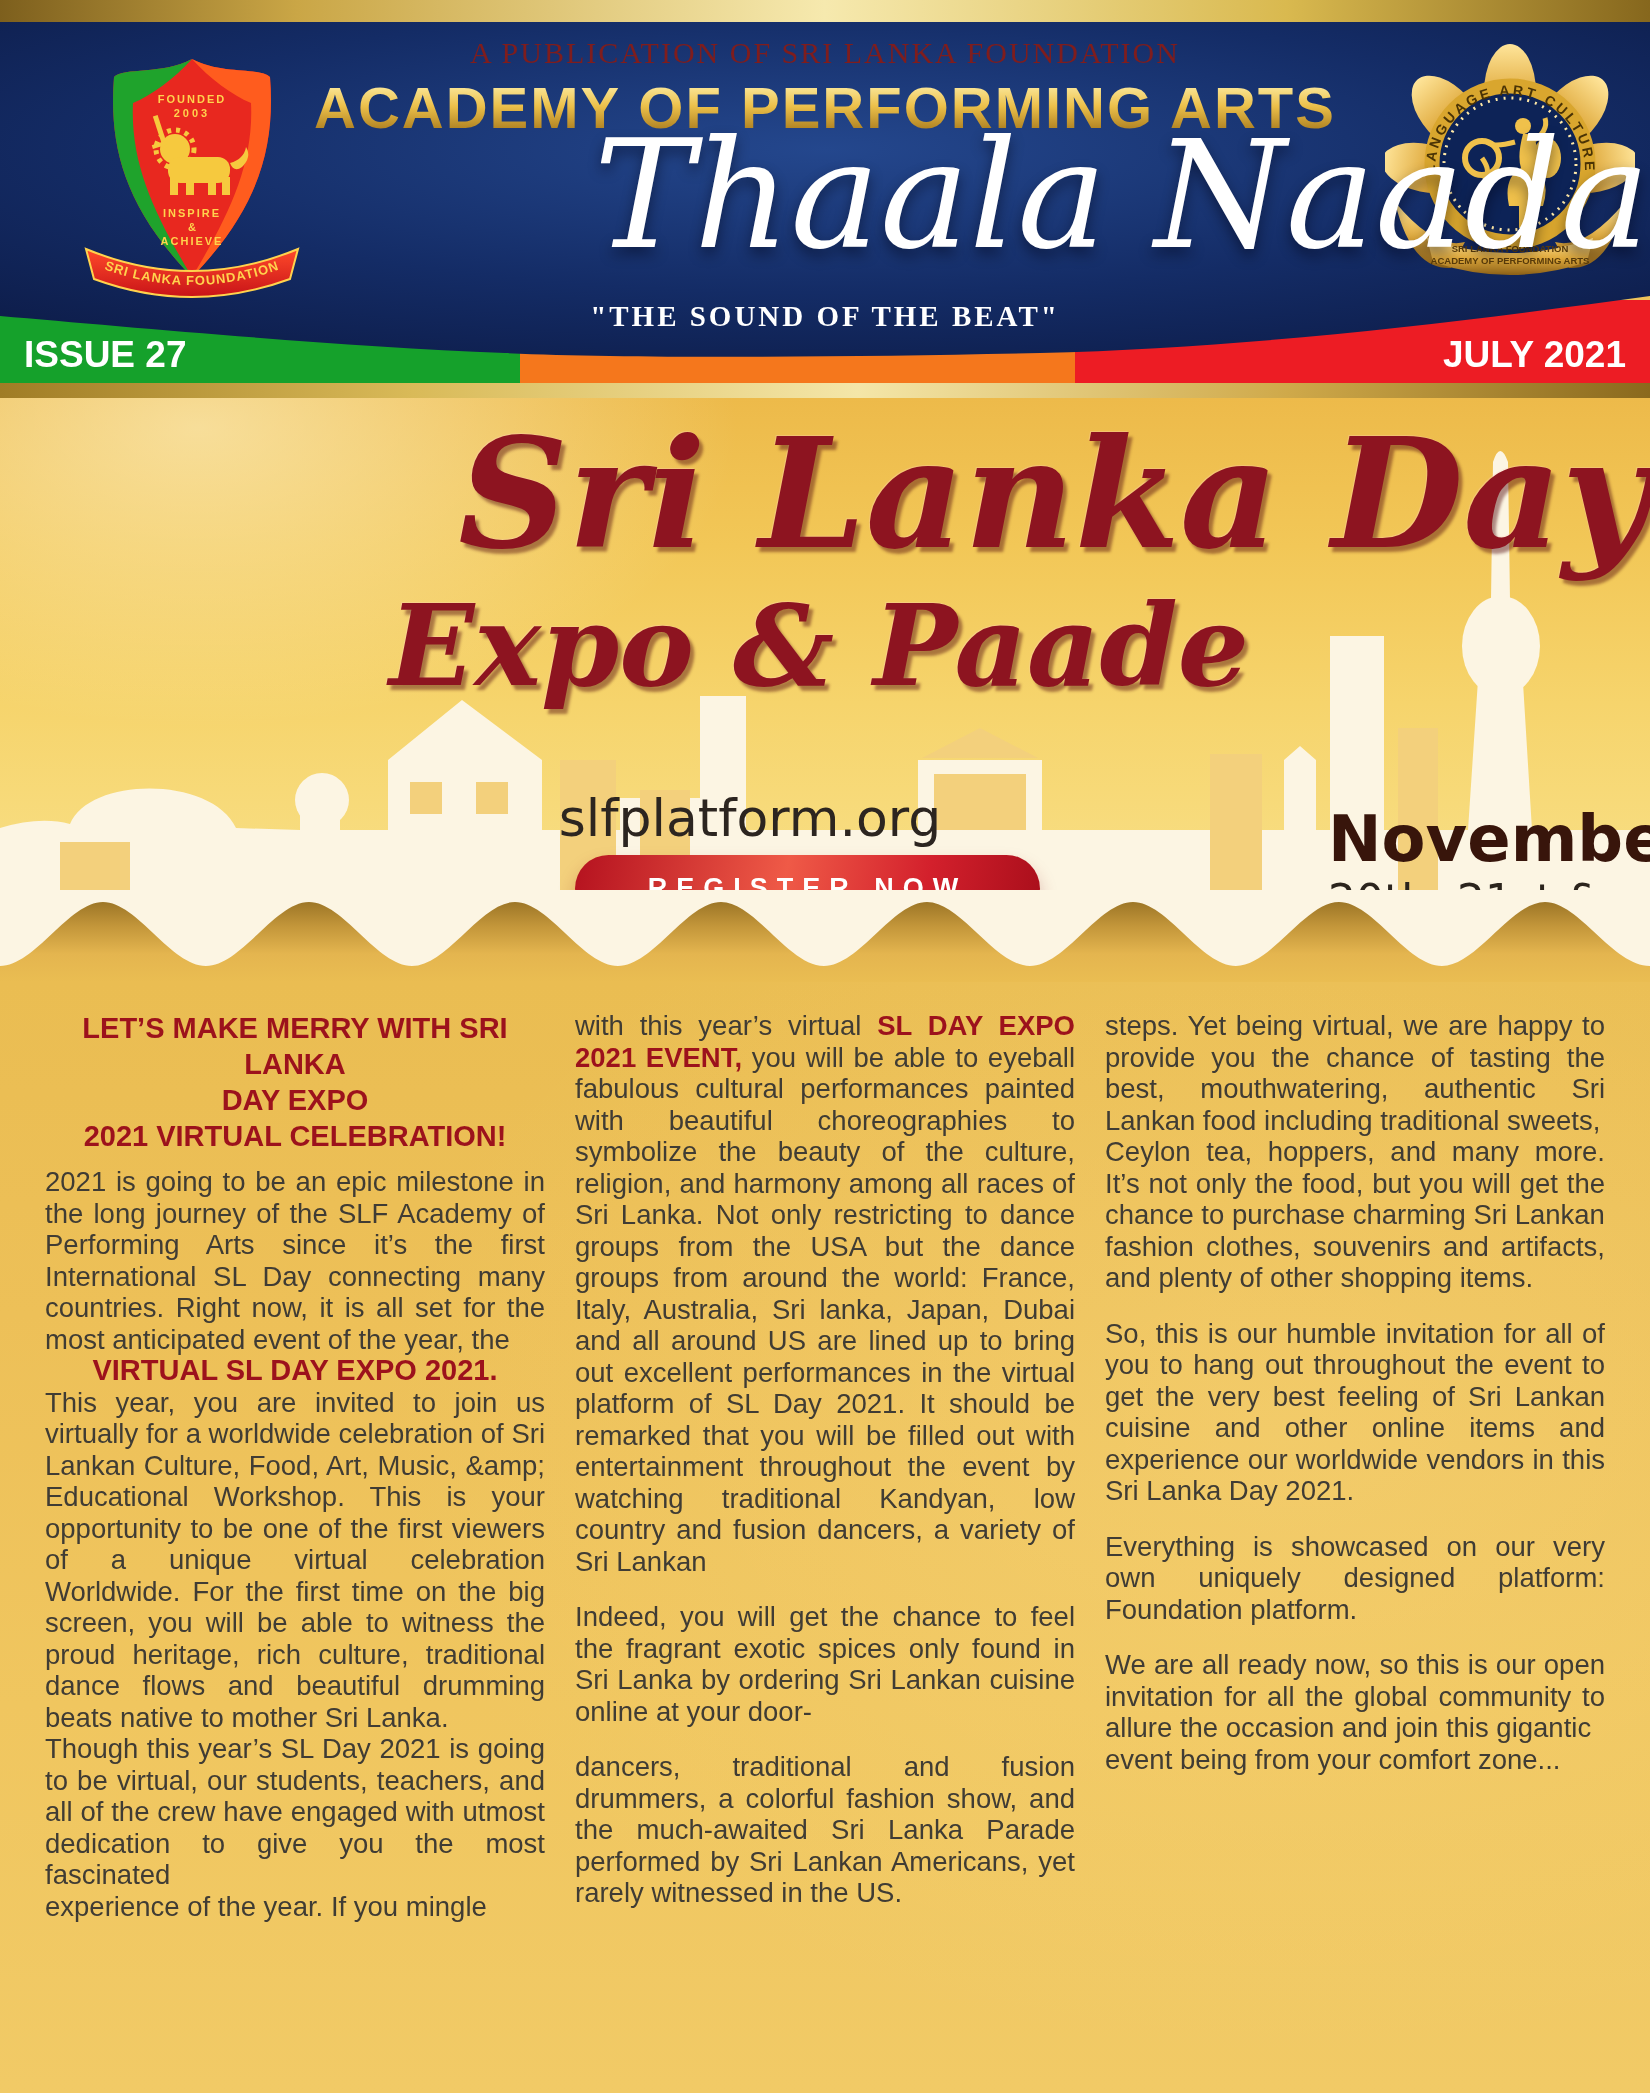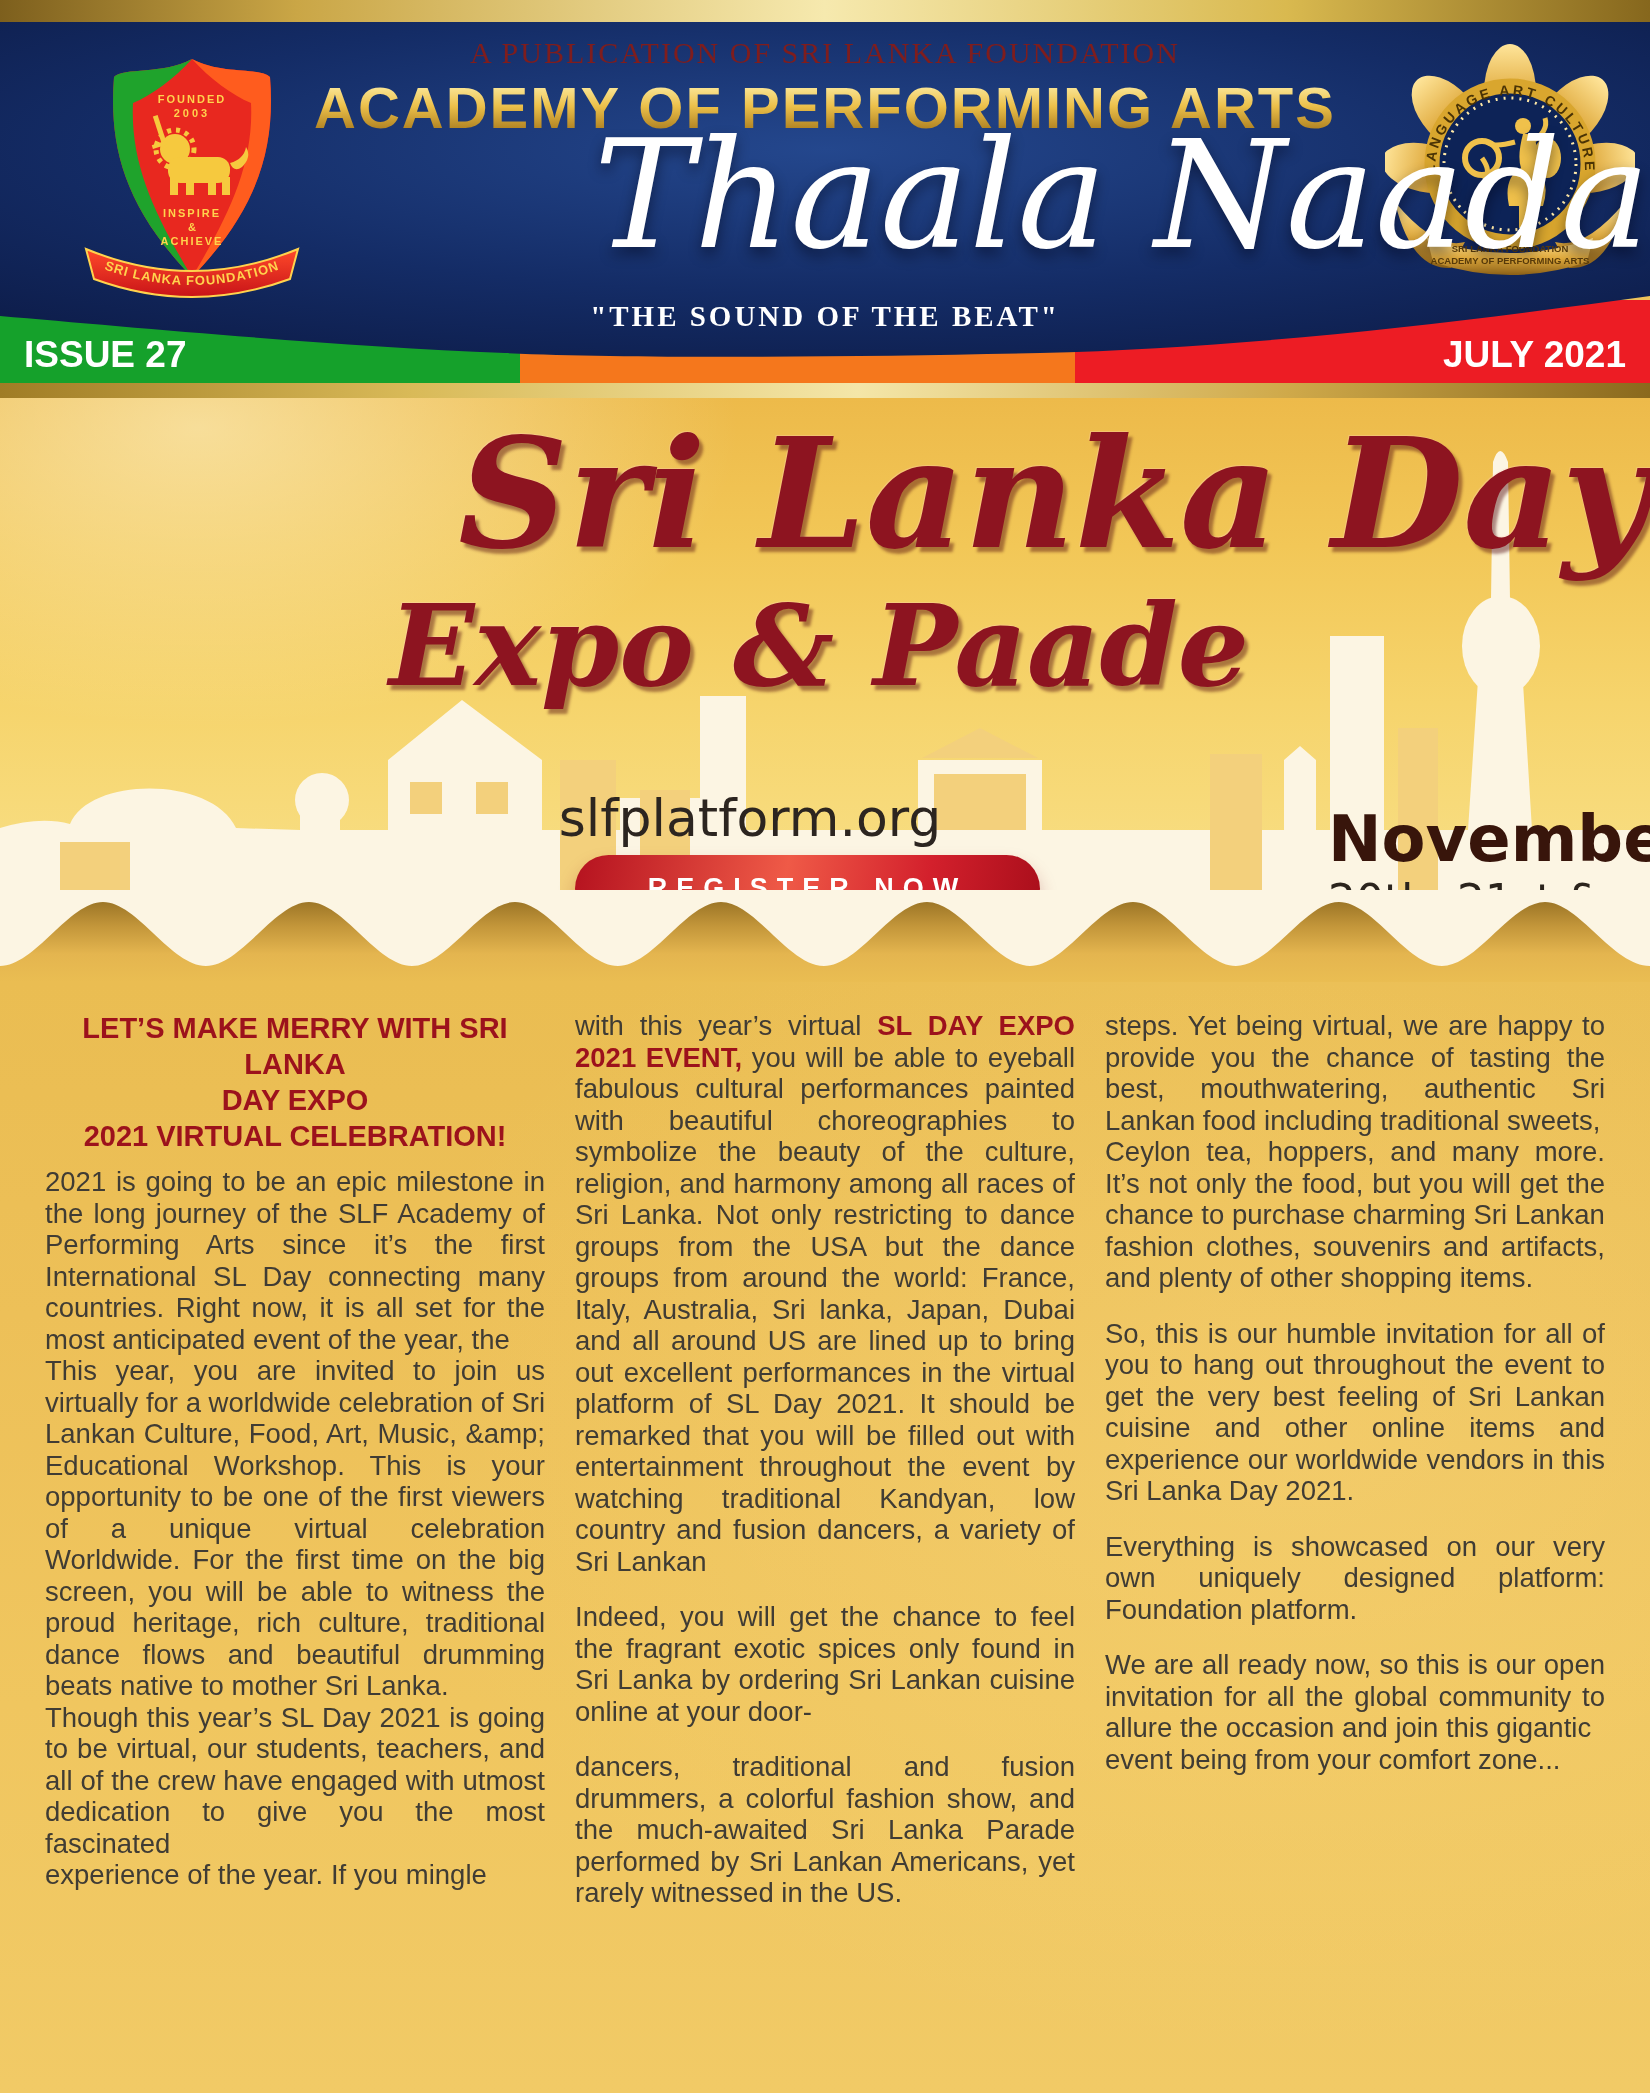--- a/index.html
+++ b/index.html
@@ -244,20 +244,21 @@
       C1477,76 1511,12 1545,12 C1579,12 1613,76 1650,76
       L1650,92 L0,92 Z"></path>
   </svg>
 
   <div class="article">
     <div class="col">
       <div class="col-heading">LET’S MAKE MERRY WITH SRI LANKA
 DAY EXPO
 2021 VIRTUAL CELEBRATION!</div>
       <div class="para tight">2021 is going to be an epic milestone in the long journey of the SLF Academy of Performing Arts since it’s the first International SL Day connecting many countries. Right now, it is all set for the most anticipated event of the year, the</div>
+      <div class="highlight-line">VIRTUAL SL DAY EXPO 2021.</div>
       <div class="para tight">This year, you are invited to join us virtually for a worldwide celebration of Sri Lankan Culture, Food, Art, Music, &amp;amp; Educational Workshop. This is your opportunity to be one of the first viewers of a unique virtual celebration Worldwide. For the first time on the big screen, you will be able to witness the proud heritage, rich culture, traditional dance flows and beautiful drumming beats native to mother Sri Lanka.
 Though this year’s SL Day 2021 is going to be virtual, our students, teachers, and all of the crew have engaged with utmost dedication to give you the most fascinated
 experience of the year. If you mingle</div>
     </div>
     <div class="col">
       <div class="para"><span>with this year’s virtual </span><span class="inline-bold-red">SL DAY EXPO 2021 EVENT,</span><span> you will be able to eyeball fabulous cultural performances painted with beautiful choreographies to symbolize the beauty of the culture, religion, and harmony among all races of Sri Lanka. Not only restricting to dance groups from the USA but the dance groups from around the world: France, Italy, Australia, Sri lanka, Japan, Dubai and all around US are lined up to bring out excellent performances in the virtual platform of SL Day 2021. It should be remarked that you will be filled out with entertainment throughout the event by watching traditional Kandyan, low country and fusion dancers, a variety of Sri Lankan</span></div>
       <div class="para">Indeed, you will get the chance to feel the fragrant exotic spices only found in Sri Lanka by ordering Sri Lankan cuisine online at your door-</div>
       <div class="para">dancers, traditional and fusion drummers, a colorful fashion show, and the much-awaited Sri Lanka Parade performed by Sri Lankan Americans, yet rarely witnessed in the US.</div>
     </div>
     <div class="col">

